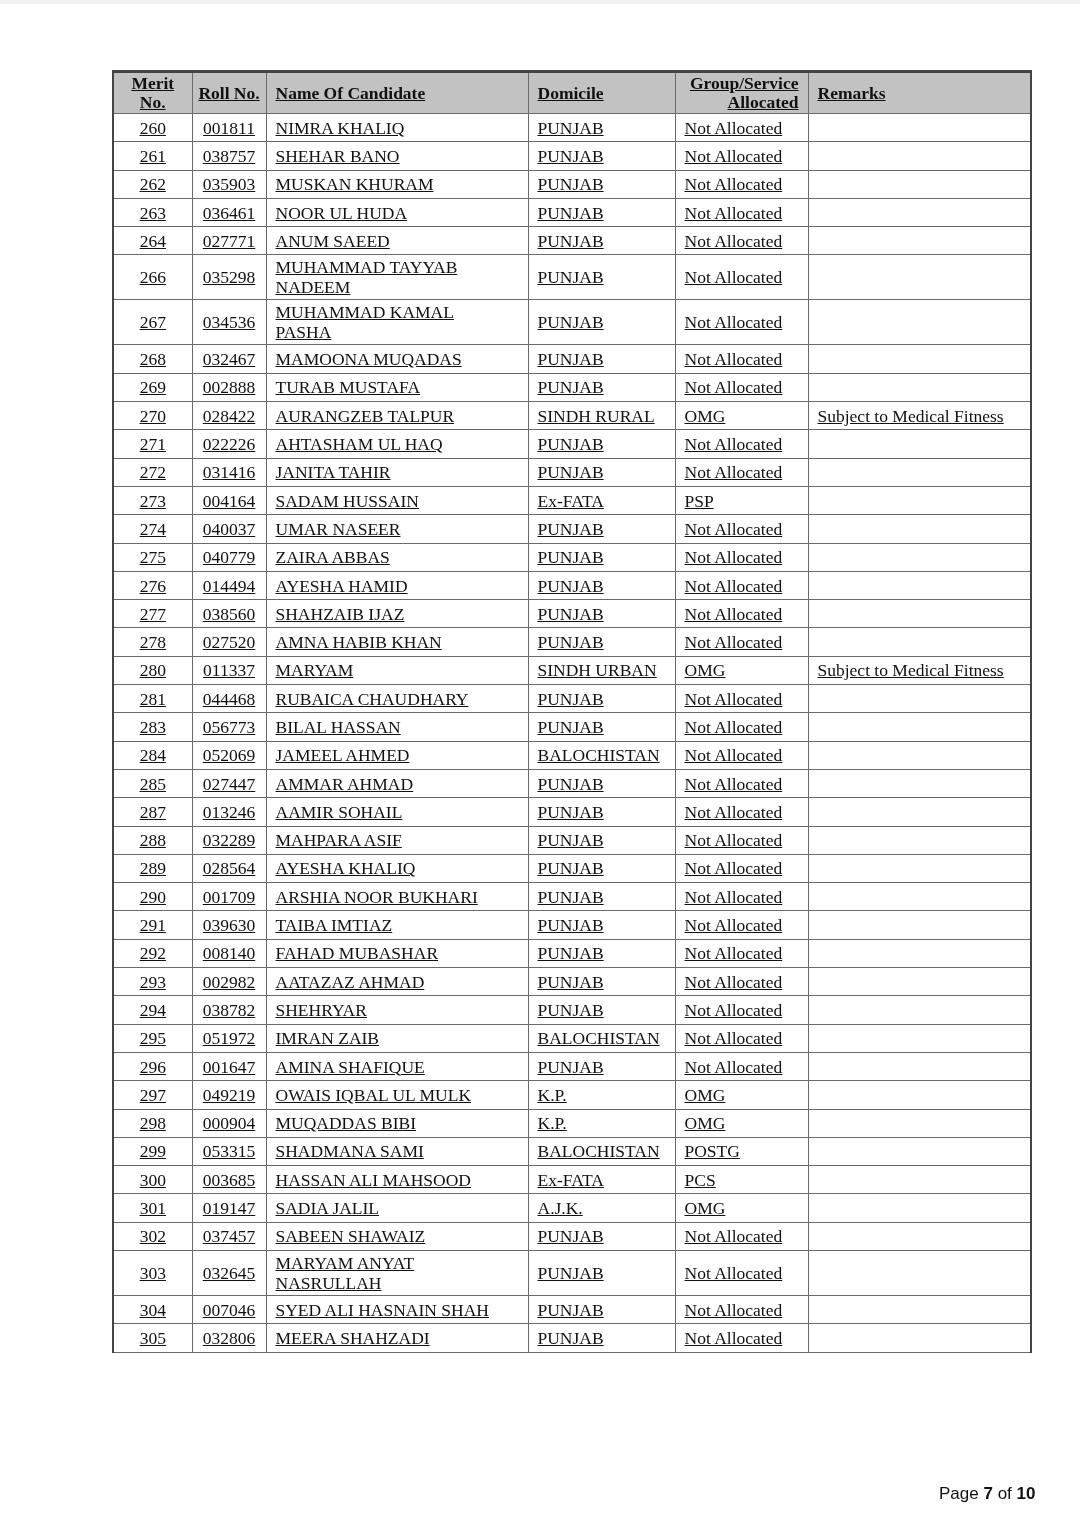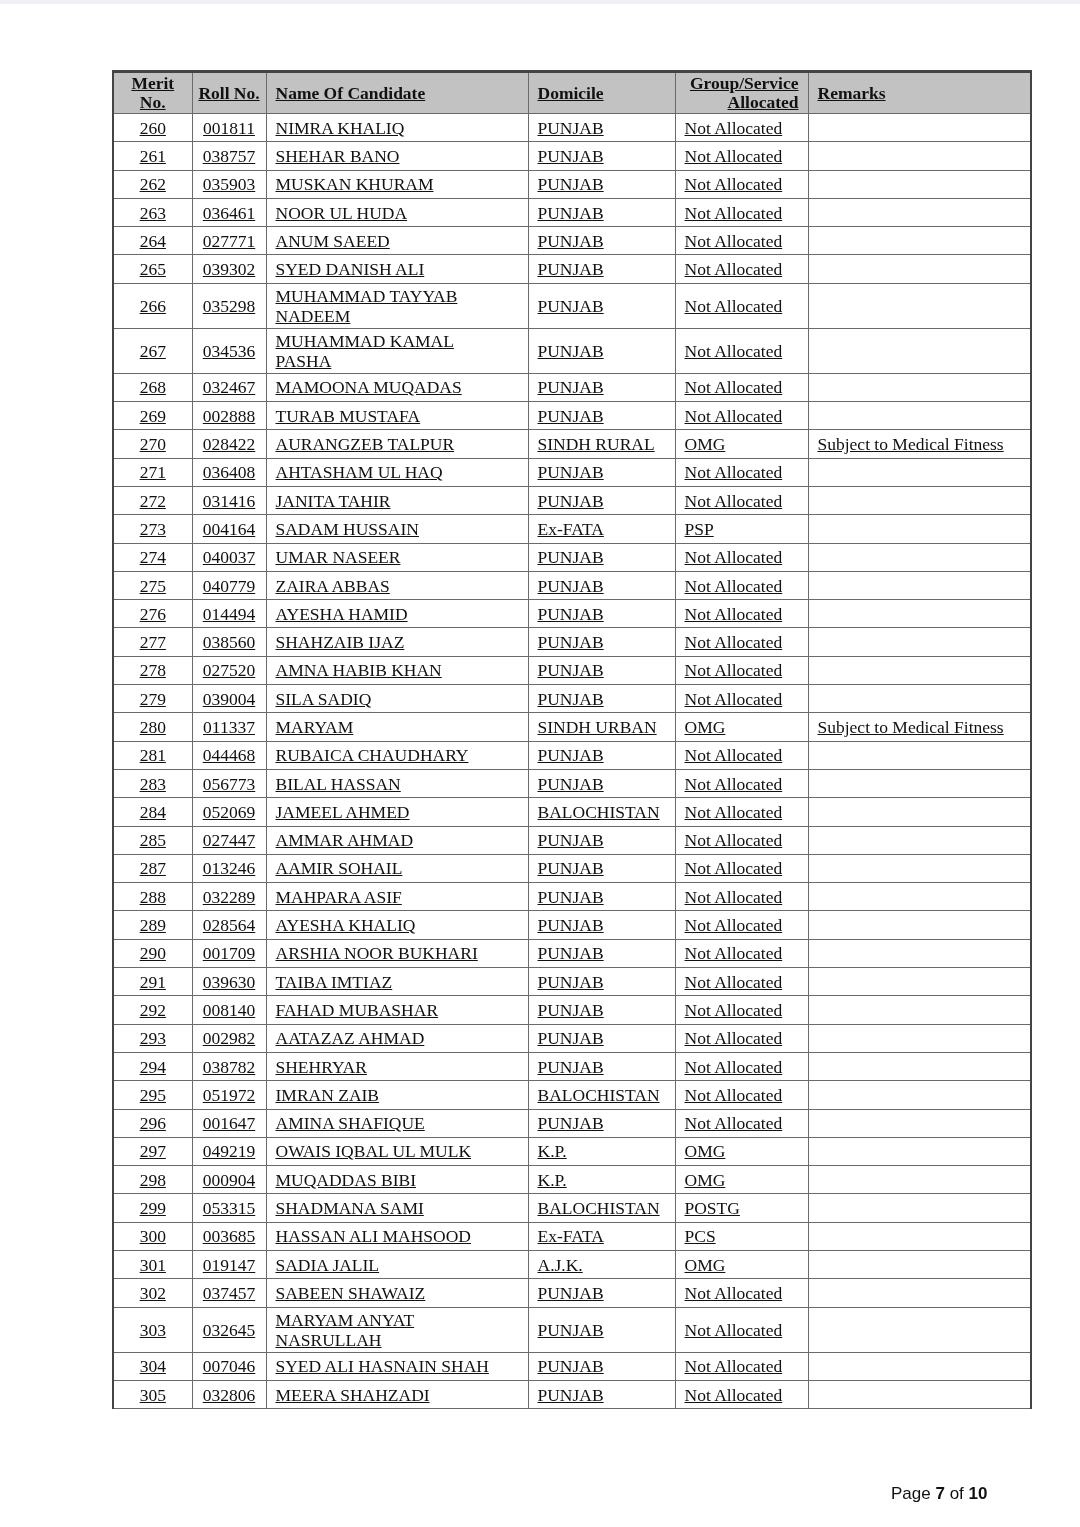--- a/index.html
+++ b/index.html
@@ -29,21 +29,21 @@
     border-top: 3px solid #444;
   }
   table.merit thead th.center { text-align: center; padding: 0 4px; white-space: normal; }
   table.merit thead th.wrap { white-space: normal; text-align: right; }
   table.merit tbody tr { height: 28.3px; }
   table.merit tbody tr.tall { height: 45px; margin-left: 33px; }
   table.merit td.num { text-align: center; padding: 0 4px; }
   table.merit td.name { white-space: normal; line-height: 20px; }
   table.merit { border-left: 2px solid #444; border-right: 2px solid #444; text-decoration: underline; }
   .page-footer {
-    position: absolute; left: 891px; top: 1484px;
+    position: absolute; left: 939px; top: 1484px;
     font-family: "Liberation Sans", "DejaVu Sans", sans-serif; font-size: 17px; color: #111;
   }
   .page-footer b { font-weight: bold; }
 </style>
 </head>
 <body>
 
 <div class="topbar"></div>
 
 <table class="merit">
@@ -99,28 +99,20 @@
         <td></td>
       </tr>
       <tr>
         <td class="num">264</td>
         <td class="num">027771</td>
         <td class="name">ANUM SAEED</td>
         <td>PUNJAB</td>
         <td>Not Allocated</td>
         <td></td>
       </tr>
-      <tr>
-        <td class="num">265</td>
-        <td class="num">039302</td>
-        <td class="name">SYED DANISH ALI</td>
-        <td>PUNJAB</td>
-        <td>Not Allocated</td>
-        <td></td>
-      </tr>
       <tr class="tall">
         <td class="num">266</td>
         <td class="num">035298</td>
         <td class="name">MUHAMMAD TAYYAB<br>NADEEM</td>
         <td>PUNJAB</td>
         <td>Not Allocated</td>
         <td></td>
       </tr>
       <tr class="tall">
         <td class="num">267</td>
@@ -149,21 +141,21 @@
       <tr>
         <td class="num">270</td>
         <td class="num">028422</td>
         <td class="name">AURANGZEB TALPUR</td>
         <td>SINDH RURAL</td>
         <td>OMG</td>
         <td>Subject to Medical Fitness</td>
       </tr>
       <tr>
         <td class="num">271</td>
-        <td class="num">036408</td>
+        <td class="num">022226</td>
         <td class="name">AHTASHAM UL HAQ</td>
         <td>PUNJAB</td>
         <td>Not Allocated</td>
         <td></td>
       </tr>
       <tr>
         <td class="num">272</td>
         <td class="num">031416</td>
         <td class="name">JANITA TAHIR</td>
         <td>PUNJAB</td>
@@ -207,28 +199,20 @@
         <td class="num">038560</td>
         <td class="name">SHAHZAIB IJAZ</td>
         <td>PUNJAB</td>
         <td>Not Allocated</td>
         <td></td>
       </tr>
       <tr>
         <td class="num">278</td>
         <td class="num">027520</td>
         <td class="name">AMNA HABIB KHAN</td>
-        <td>PUNJAB</td>
-        <td>Not Allocated</td>
-        <td></td>
-      </tr>
-      <tr>
-        <td class="num">279</td>
-        <td class="num">039004</td>
-        <td class="name">SILA SADIQ</td>
         <td>PUNJAB</td>
         <td>Not Allocated</td>
         <td></td>
       </tr>
       <tr>
         <td class="num">280</td>
         <td class="num">011337</td>
         <td class="name">MARYAM</td>
         <td>SINDH URBAN</td>
         <td>OMG</td>

